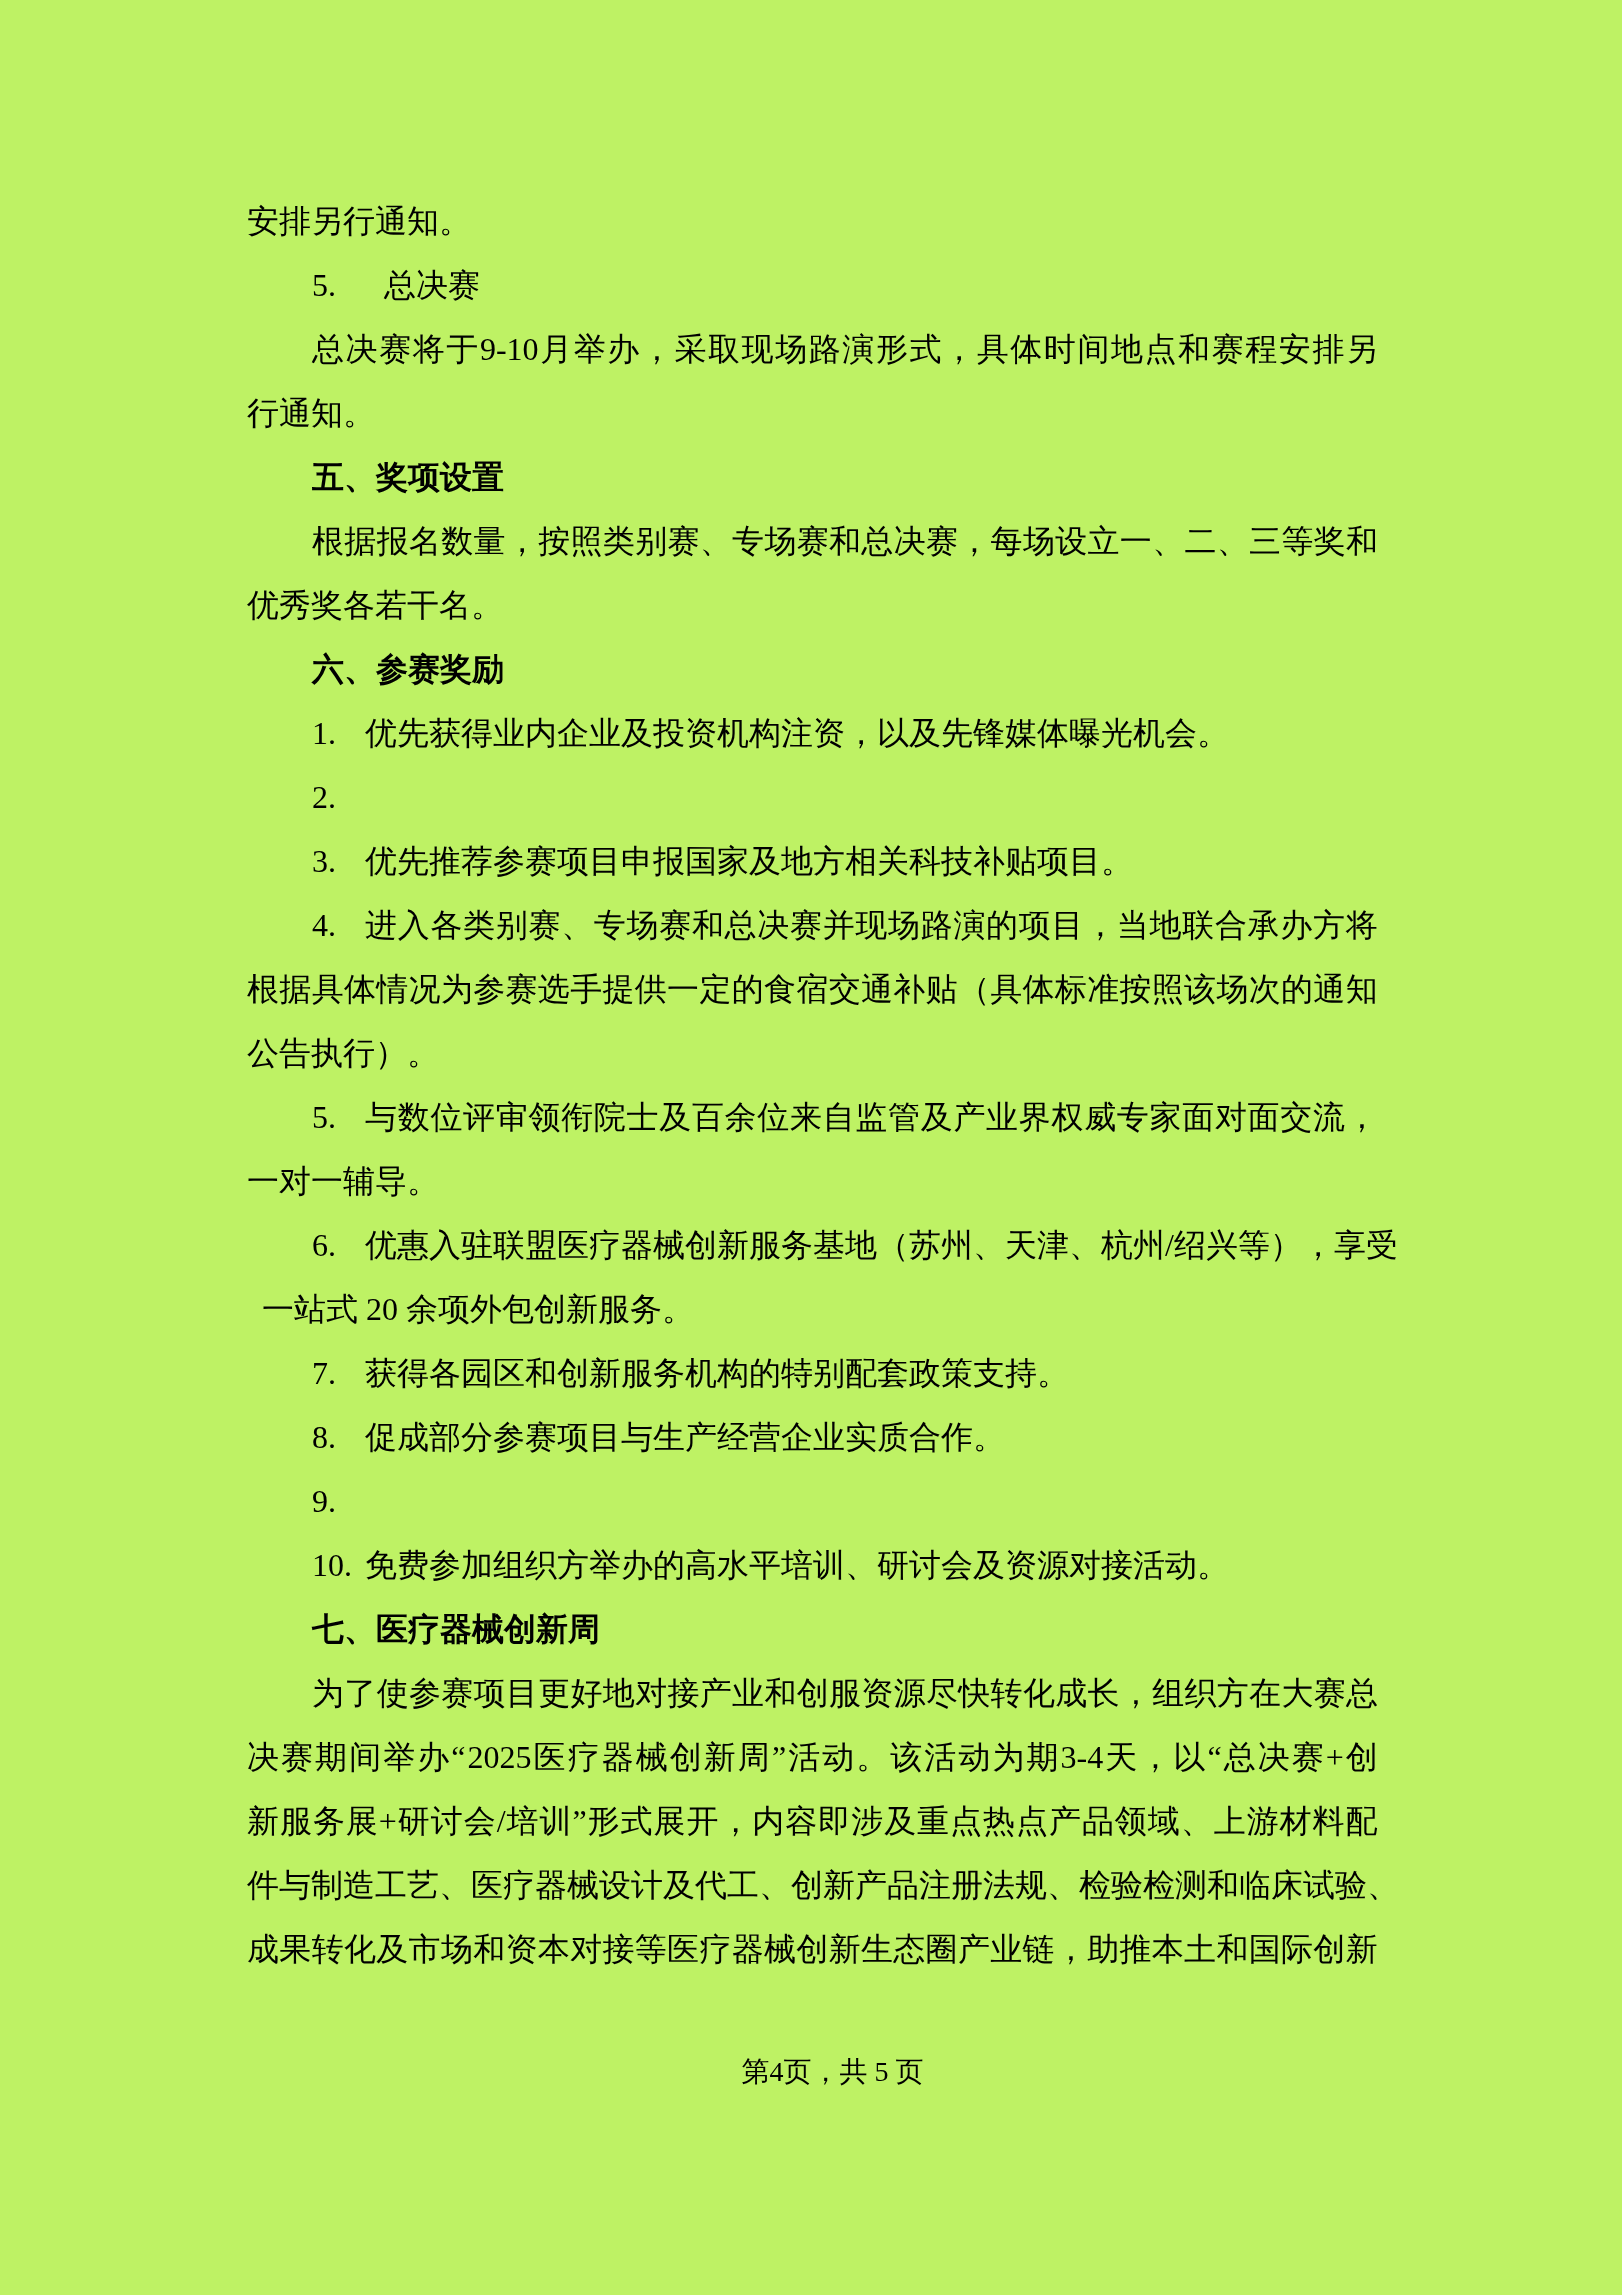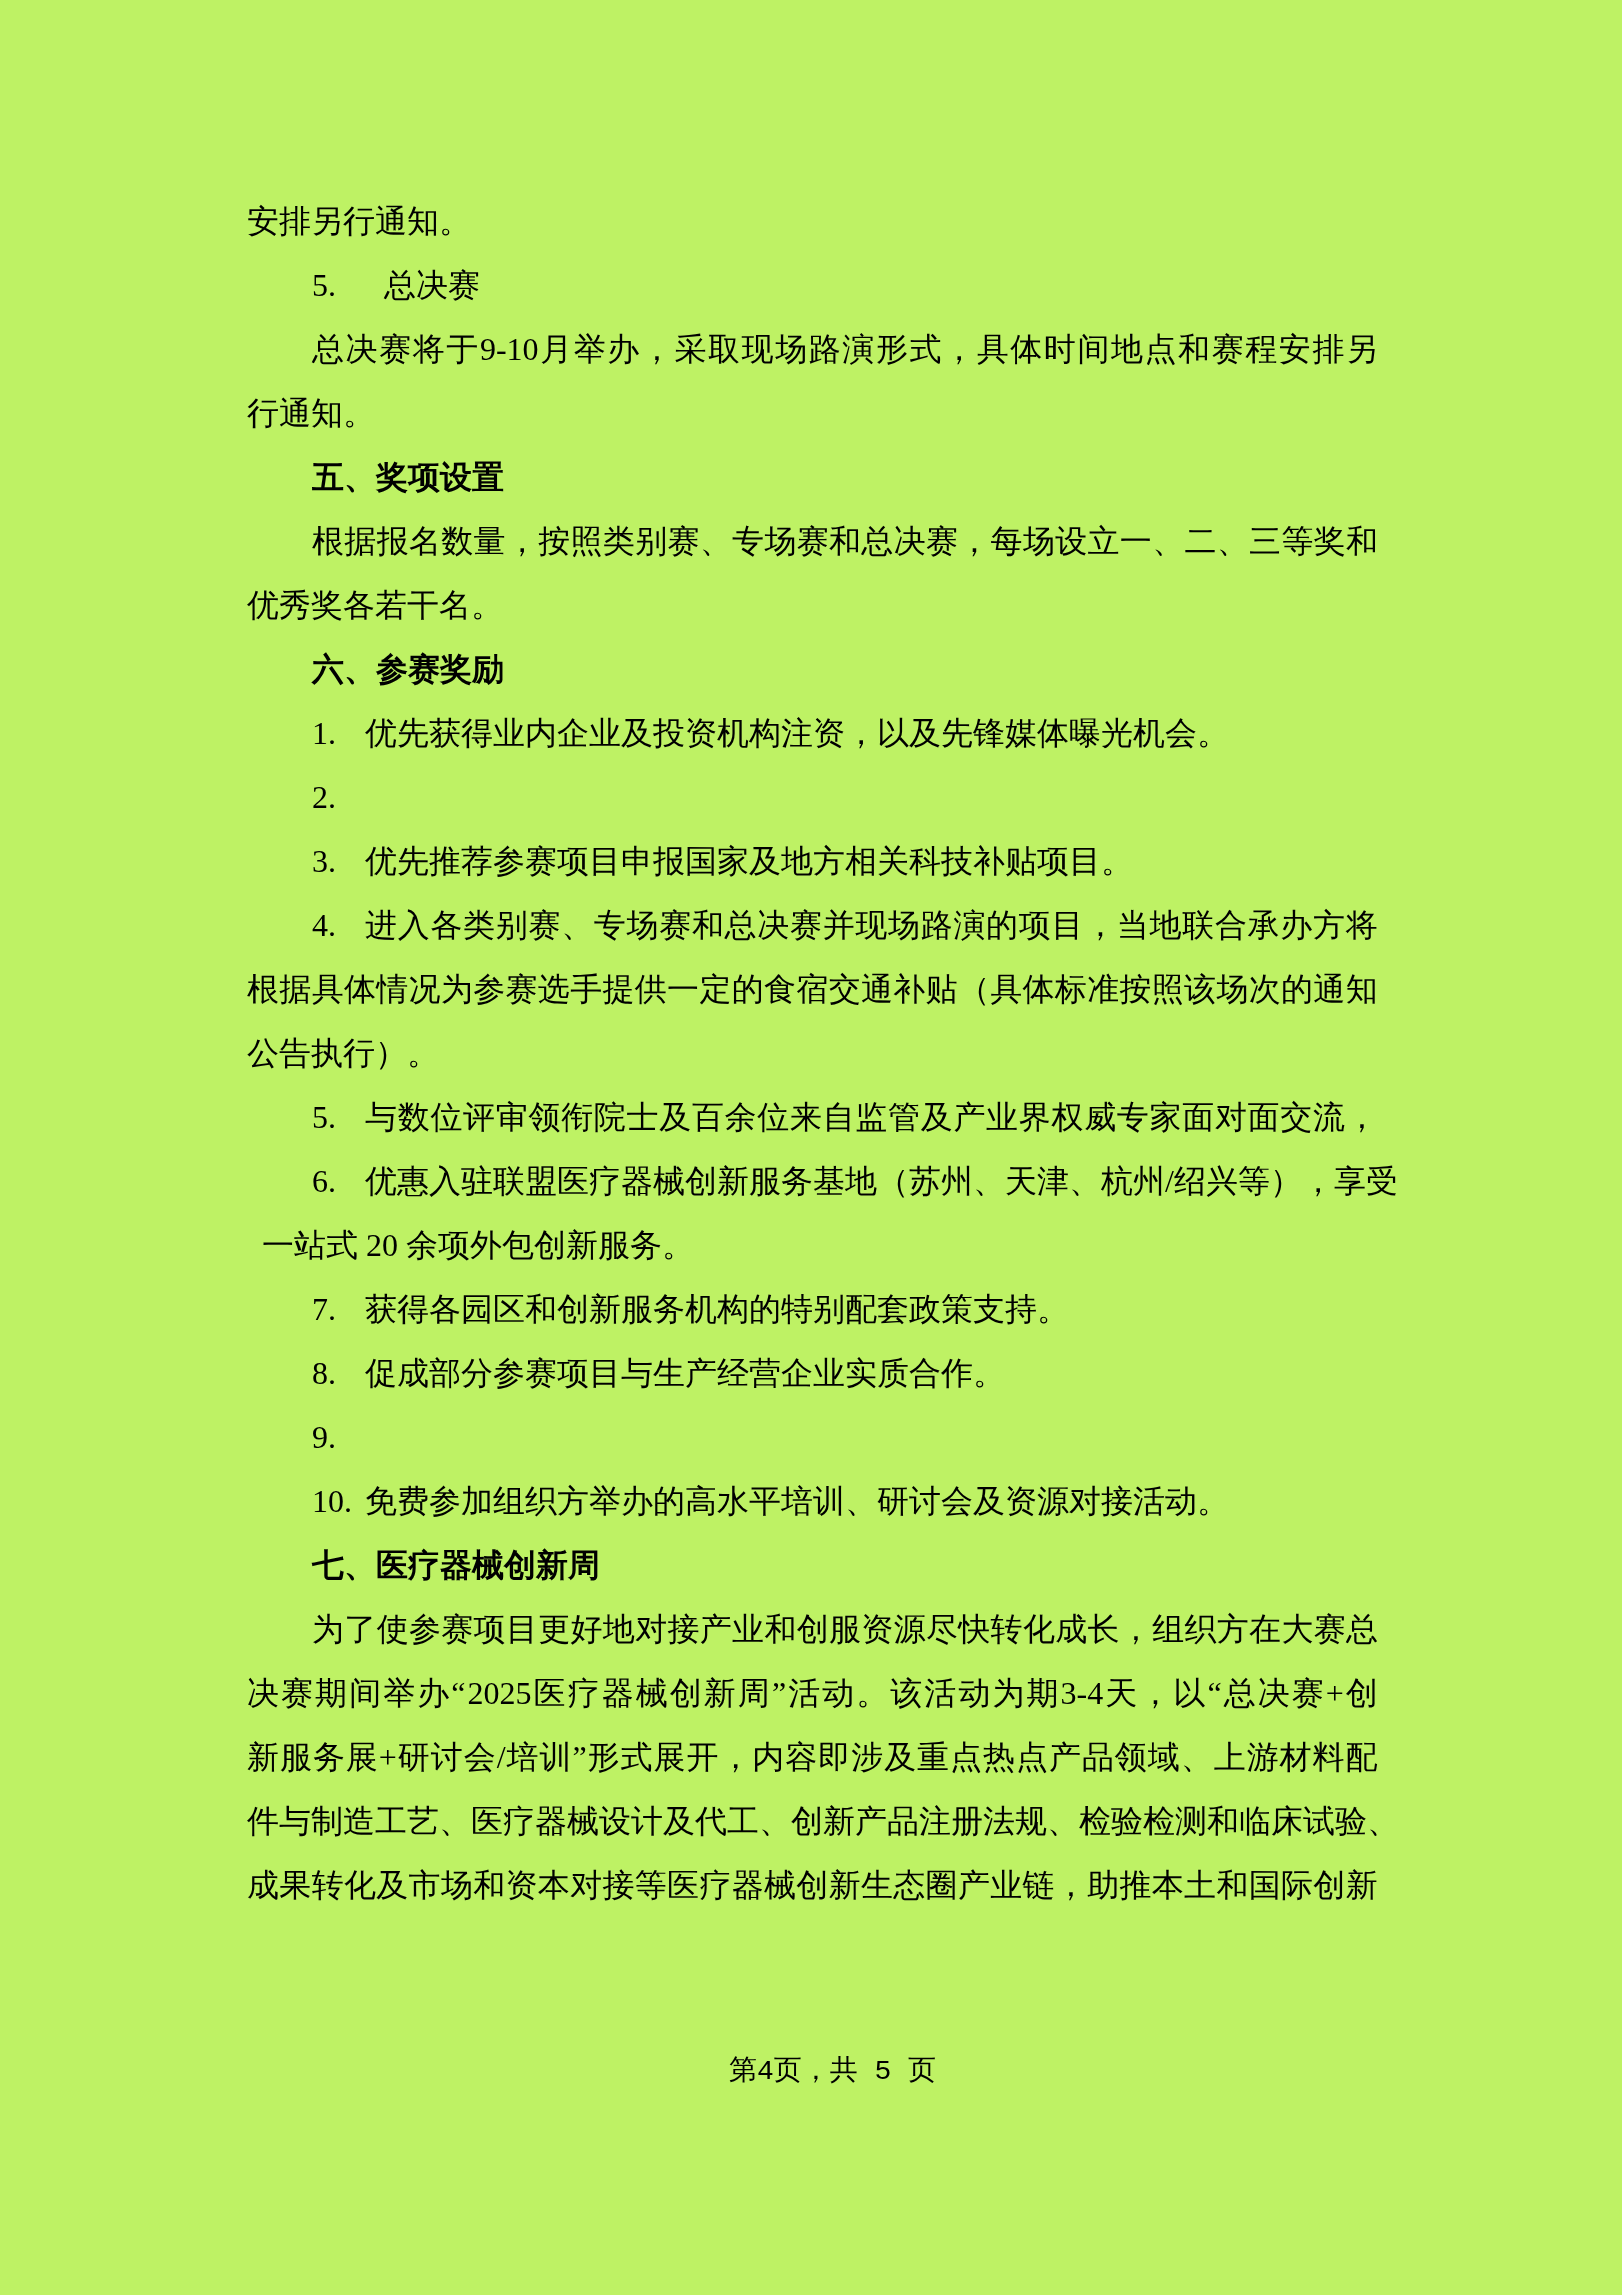--- a/index.html
+++ b/index.html
@@ -46,21 +46,21 @@
   .footer {
     position: absolute;
     top: 2055px;
     left: 0;
     width: 100%;
     box-sizing: border-box;
     padding-left: 42px;
     text-align: center;
     font-size: 28px;
     line-height: 34px;
-    font-family: Liberation Mono, monospace;
+    font-family: Liberation Serif, serif;
     color: #000000;
   }
 </style>
 </head>
 <body>
 
 <div class="page">
   <div class="content">
       <div class="line">
         <span class="text" style="margin-left: 0px;">安排另行通知。</span>
@@ -272,20 +272,23 @@
           <span>家</span>
           <span>面</span>
           <span>对</span>
           <span>面</span>
           <span>交</span>
           <span>流</span>
           <span>，</span>
         </span>
       </div>
       <div class="line">
+        <span class="text" style="margin-left: 0px;">一对一辅导。</span>
+      </div>
+      <div class="line">
         <span class="num">6.</span>
         <span class="text justify" style="margin-left: 118px;">
           <span>优</span>
           <span>惠</span>
           <span>入</span>
           <span>驻</span>
           <span>联</span>
           <span>盟</span>
           <span>医</span>
           <span>疗</span>

